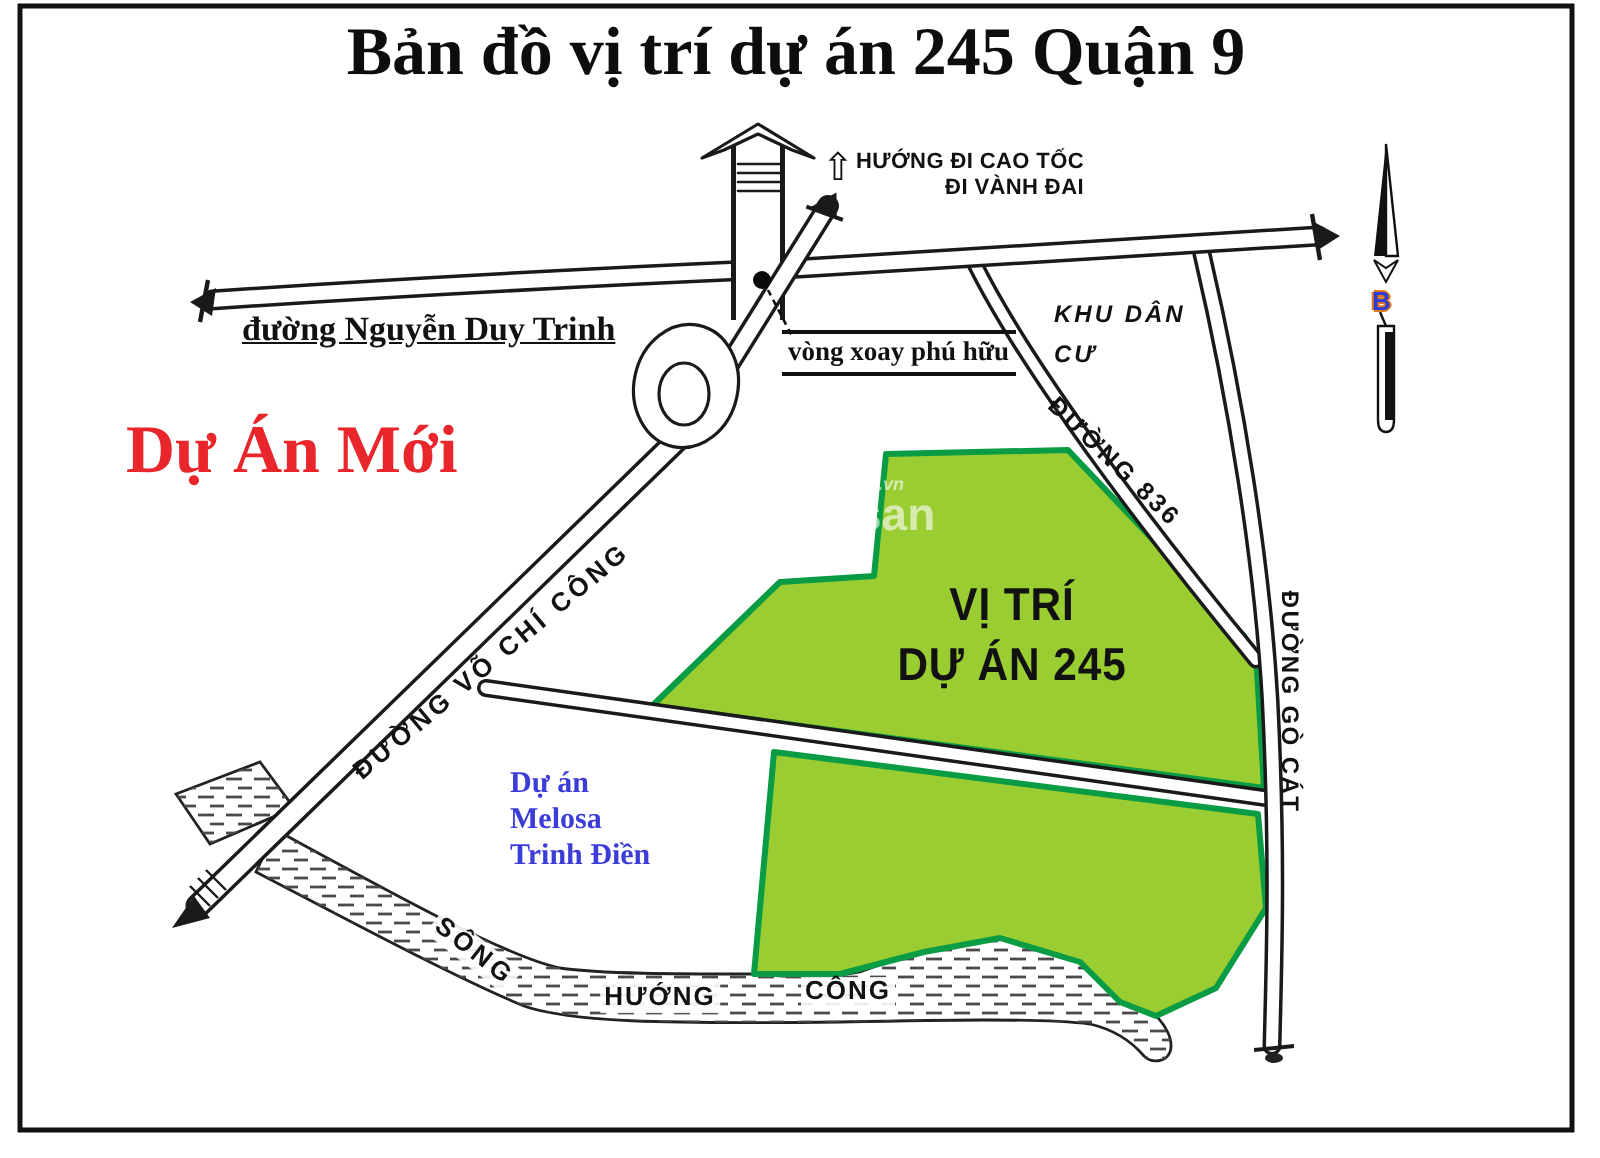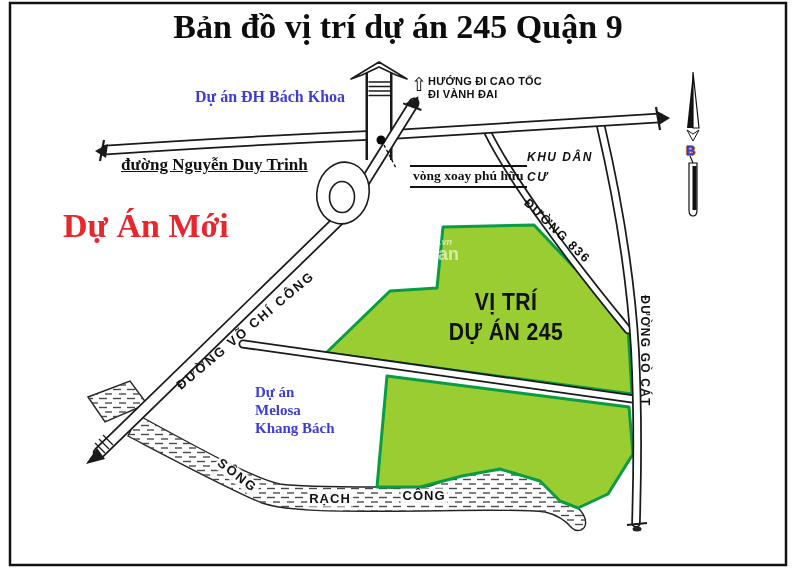--- a/index.html
+++ b/index.html
@@ -5,45 +5,45 @@
   html,body{margin:0;padding:0;background:#fff;}
   #map{position:relative;width:800px;height:579px;background:#fff;overflow:hidden;
        font-family:"Liberation Sans",sans-serif;color:#111;}
   #map svg{position:absolute;left:0;top:0;}
   .lbl{position:absolute;white-space:pre-line;line-height:1.15;}
   .nowrap{white-space:nowrap;}
   .lbl-title{left:10px;top:8px;width:776px;text-align:center;
              font:bold 34px "Liberation Serif",serif;color:#0d0d0d;}
   .lbl-bachkhoa{left:195px;top:88px;font:bold 16px "Liberation Serif",serif;color:#3C3CD8;}
   .icon-up-arrow{left:411px;top:74px;font-size:19px;color:#111;}
-  .lbl-huongdi{left:428px;top:75px;font-weight:bold;font-size:11px;line-height:13px;letter-spacing:.2px;}
+  .lbl-huongdi{left:428px;top:75px;font-weight:bold;font-size:11px;line-height:13px;letter-spacing:.2px;text-align:right;}
   .lbl-ndt{left:121px;top:155px;font:bold 17px "Liberation Serif",serif;text-decoration:underline;}
   .lbl-vongxoay{left:391px;top:165px;font:bold 13.5px "Liberation Serif",serif;
-                border-top:2px solid #111;border-bottom:2px solid #111;padding:1px 3px 2px 3px;margin-left:19px;}
+                border-top:2px solid #111;border-bottom:2px solid #111;padding:1px 3px 2px 3px;}
   .lbl-khudancu{left:527px;top:147px;font-style:italic;font-weight:bold;font-size:12px;
                 line-height:20px;letter-spacing:1.5px;}
   .lbl-836{left:557px;top:231px;transform:translate(-50%,-50%) rotate(44deg);
            font-weight:bold;font-size:12.5px;letter-spacing:1.5px;}
   .lbl-duanmoi{left:63px;top:207px;font:bold 34px "Liberation Serif",serif;color:#E8262B;text-align:center;}
   .lbl-vitri{left:506px;top:317px;transform:translate(-50%,-50%) scaleX(.92);
              font-weight:bold;font-size:23px;line-height:30px;text-align:center;letter-spacing:.5px;}
   .lbl-vcc{left:246px;top:331px;transform:translate(-50%,-50%) rotate(-40deg);
            font-weight:bold;font-size:13px;letter-spacing:2px;}
   .lbl-gocat{left:644px;top:351px;transform:translate(-50%,-50%) rotate(90deg);
              font-weight:bold;font-size:12px;letter-spacing:1.2px;}
   .lbl-melosa{left:255px;top:383px;font:bold 15px "Liberation Serif",serif;
               line-height:18px;color:#3C3CD8;}
   .riverlbl{background:rgba(255,255,255,.9);padding:0 2px;font-weight:bold;font-size:13px;}
   .lbl-song{left:237px;top:476px;transform:translate(-50%,-50%) rotate(38deg);letter-spacing:2px;}
   .lbl-rach{left:330px;top:499px;transform:translate(-50%,-50%);letter-spacing:1px;}
   .lbl-chiec{left:424px;top:496px;transform:translate(-50%,-50%);letter-spacing:1px;}
   .lbl-b{left:686px;top:144px;font-weight:bold;font-size:13px;color:#2B3BD7;
          text-shadow:1px 0 0 #E0791E,-1px 0 0 #E0791E,0 1px 0 #E0791E,0 -1px 0 #E0791E;}
   .wm1{left:431px;top:237px;font-weight:bold;font-size:9px;color:rgba(255,255,255,.6);font-style:italic;}
-  .wm2{left:428px;top:244px;font-weight:bold;font-size:18px;color:rgba(255,255,255,.6);}
+  .wm2{left:428px;top:244px;font-weight:bold;font-size:23px;color:rgba(255,255,255,.6);}
 </style>
 </head>
 <body>
 
 <div id="map">
 
   <svg width="800" height="579" viewBox="0 0 800 579">
     <defs>
       <pattern id="hatch" width="14" height="9" patternUnits="userSpaceOnUse">
         <line x1="1" y1="2.5" x2="9" y2="2.5" stroke="#4a4a4a" stroke-width="1.4"></line>
@@ -149,36 +149,35 @@
       <polygon points="693,72 687,128 693,128" fill="#111"></polygon>
       <polygon points="693,72 699,128 693,128" fill="#fff" stroke="#111" stroke-width="1.2"></polygon>
       <polygon points="687,130 693,141 699,130 693,134" fill="#fff" stroke="#111" stroke-width="1"></polygon>
       <path d="M689,163 L689,210 Q689,216 693,216 Q697,216 697,210 L697,163 Z" fill="#fff" stroke="#111" stroke-width="1.2"></path>
       <rect x="692.5" y="166" width="4" height="44" fill="#111"></rect>
       <line x1="690" y1="156" x2="693" y2="163" stroke="#111" stroke-width="1.2"></line>
     </g>
   </svg>
 
   <div class="lbl lbl-title">Bản đồ vị trí dự án 245 Quận 9</div>
-  <div class="lbl lbl-bachkhoa">Dự án ĐH Bách Khoa</div>
   <div class="lbl icon-up-arrow">⇧</div>
   <div class="lbl lbl-huongdi">HƯỚNG ĐI CAO TỐC
 ĐI VÀNH ĐAI</div>
   <div class="lbl lbl-ndt">đường Nguyễn Duy Trinh</div>
   <div class="lbl lbl-vongxoay">vòng xoay phú hữu</div>
   <div class="lbl lbl-khudancu">KHU DÂN
 CƯ</div>
   <div class="lbl lbl-836 nowrap">ĐƯỜNG 836</div>
   <div class="lbl lbl-duanmoi">Dự Án Mới</div>
   <div class="lbl lbl-vitri">VỊ TRÍ
 DỰ ÁN 245</div>
   <div class="lbl lbl-vcc nowrap">ĐƯỜNG VÕ CHÍ CÔNG</div>
   <div class="lbl lbl-gocat nowrap">ĐƯỜNG GÒ CÁT</div>
   <div class="lbl lbl-melosa">Dự án
 Melosa
-Khang Bách</div>
+Trinh Điền</div>
   <div class="lbl lbl-song riverlbl nowrap">SÔNG</div>
-  <div class="lbl lbl-rach riverlbl nowrap">RẠCH</div>
+  <div class="lbl lbl-rach riverlbl nowrap">HƯỚNG</div>
   <div class="lbl lbl-chiec riverlbl nowrap">CÔNG</div>
   <div class="lbl lbl-b">B</div>
   <div class="lbl wm1 nowrap">m.vn</div>
   <div class="lbl wm2 nowrap">san</div>
 </div>
 
 </body></html>

